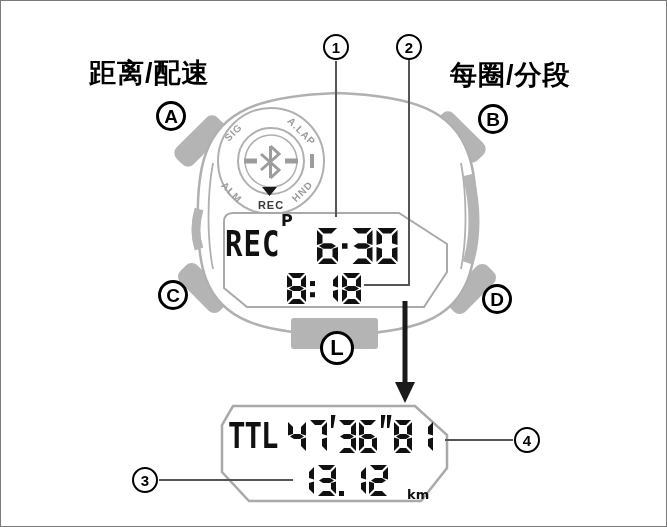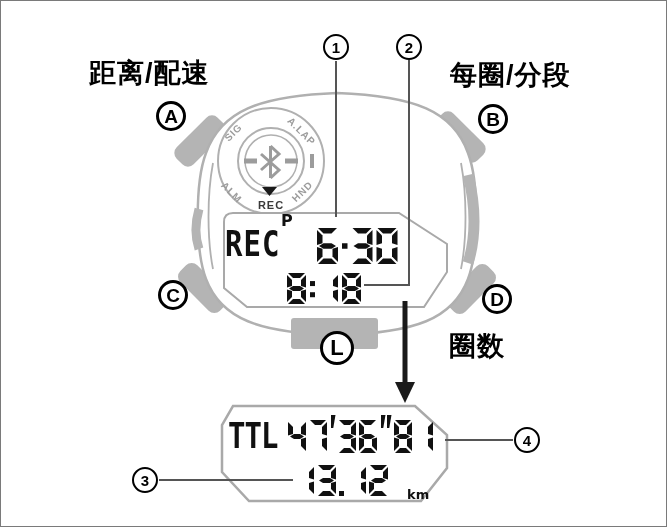--- a/index.html
+++ b/index.html
@@ -71,21 +71,20 @@
     </g>
 
     <g>
       <line x1="404" y1="300" x2="404" y2="385" stroke="#1a1a1a" stroke-width="5"></line>
       <polygon points="394,381 414,381 404,402" fill="#1a1a1a"></polygon>
     </g>
   </svg>
 
   <div class="cn" style="left:449px;top:56px;">每圈/分段</div>
   <div class="cn" style="left:88px;top:54px;">距离/配速</div>
-  <div class="cn" style="left:448px;top:327px;">圈数</div>
 
   <div class="circle btn-circle" style="left:155px;top:100px;">
       <span>A</span>
     </div>
   <div class="circle btn-circle" style="left:477px;top:103px;">
       <span>B</span>
     </div>
   <div class="circle btn-circle" style="left:157px;top:279px;">
       <span>C</span>
     </div>

